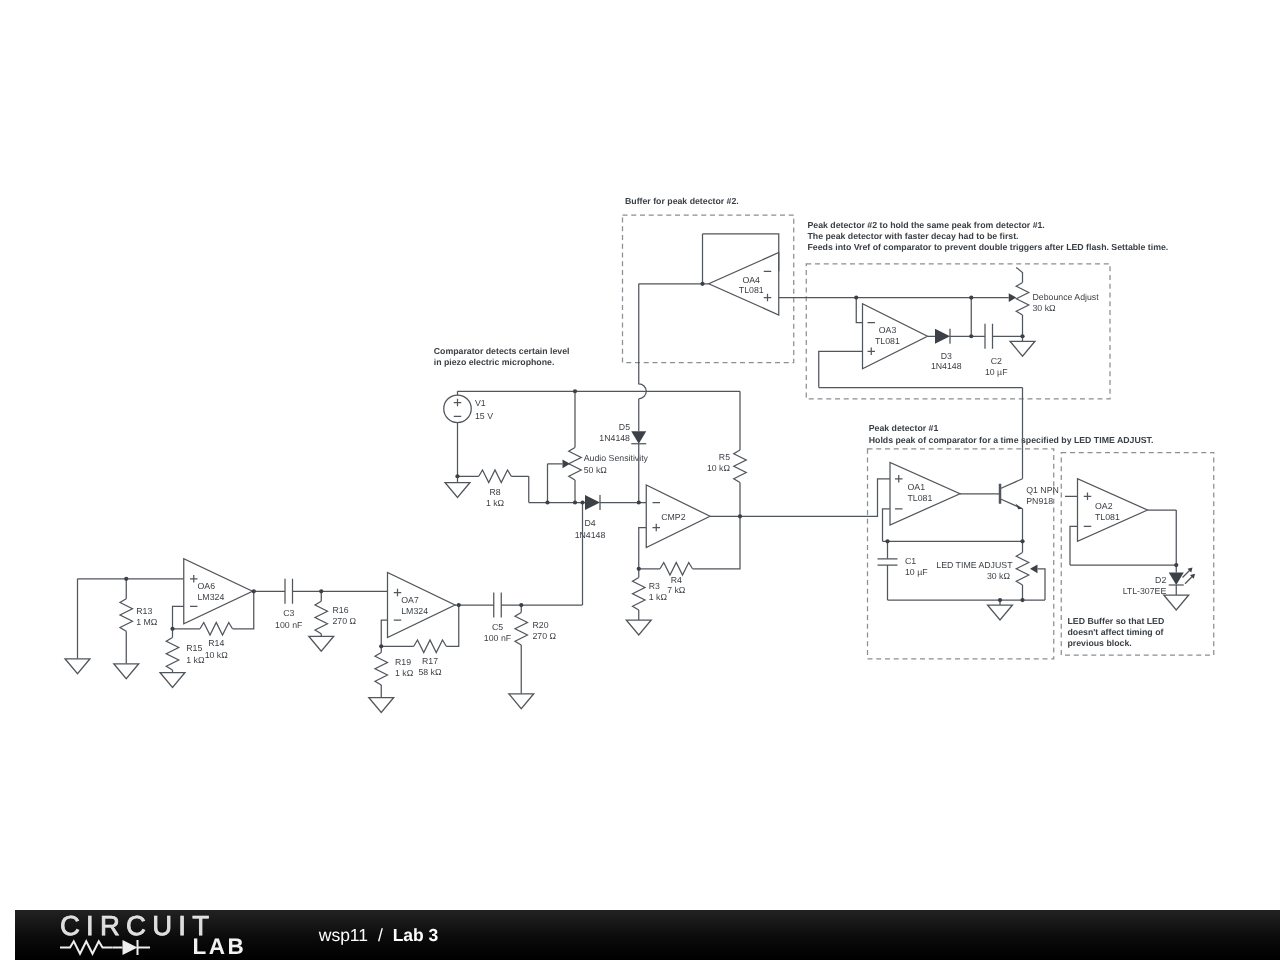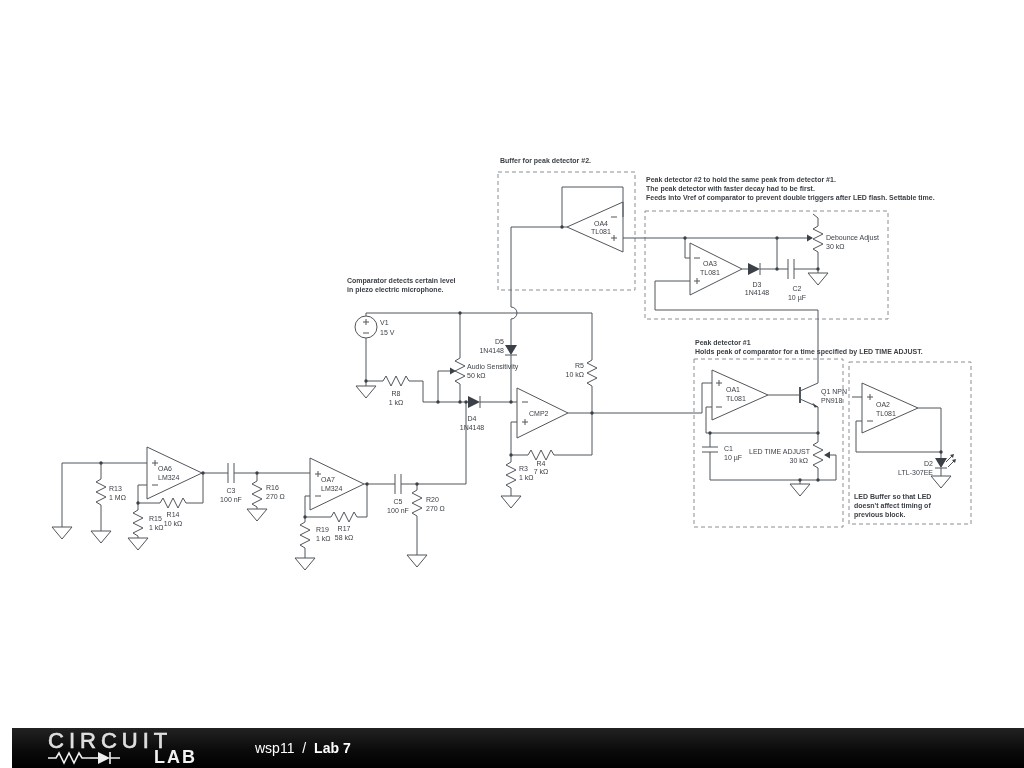--- a/index.html
+++ b/index.html
@@ -296,18 +296,18 @@
         <polygon points="50,2 50,14 62,8" fill="#eee"></polygon>
         <path d="M62,2 v12 M62,8 h10" stroke="#eee" stroke-width="1.6" fill="none"></path>
       </svg>
       <span id="brand-bottom">LAB</span>
     </span>
   </div>
   <div id="titleblock">
     <div id="title-line">
       <span class="proj">wsp11</span>
       <span class="sep">/</span>
-      <span class="ttl">Lab 7</span>
+      <span class="ttl">Lab 3</span>
     </div>
   </div>
 </div>
 
 </div>
 
 </body></html>

